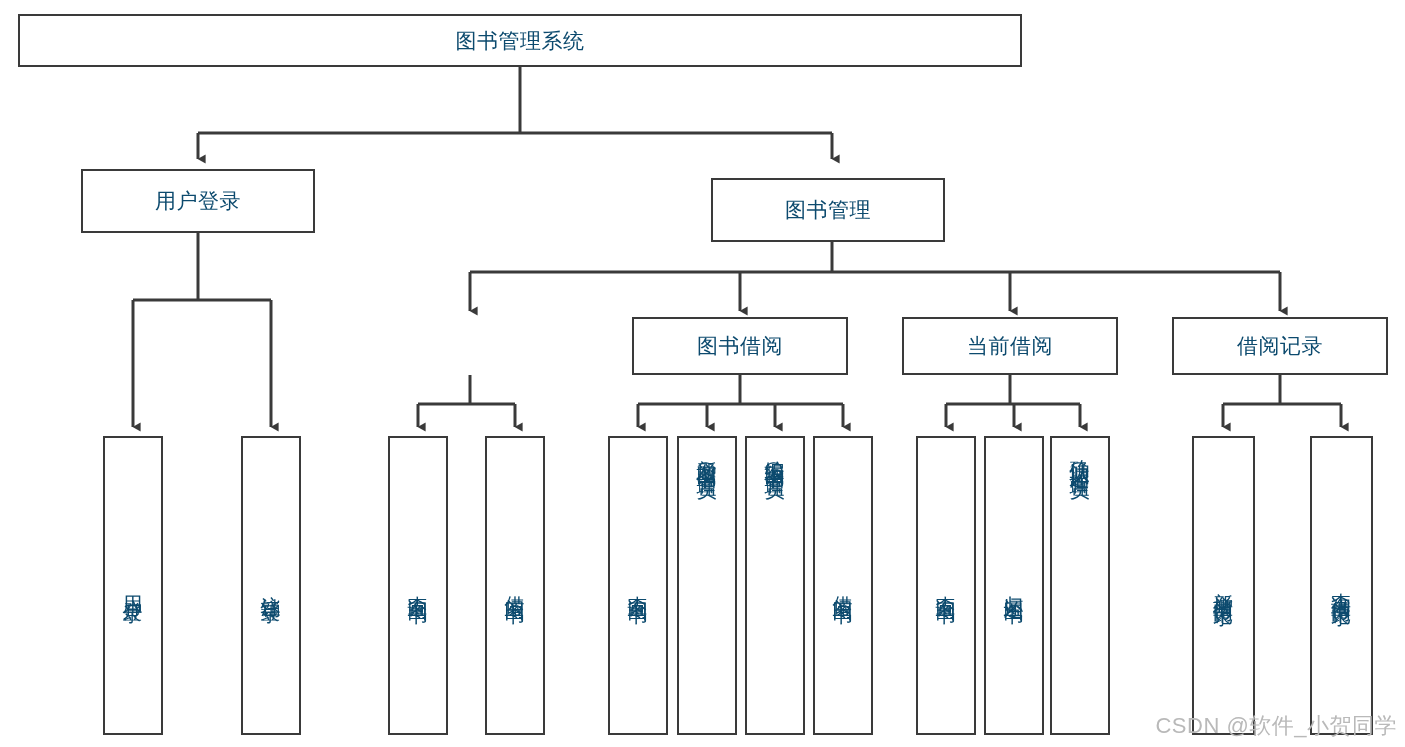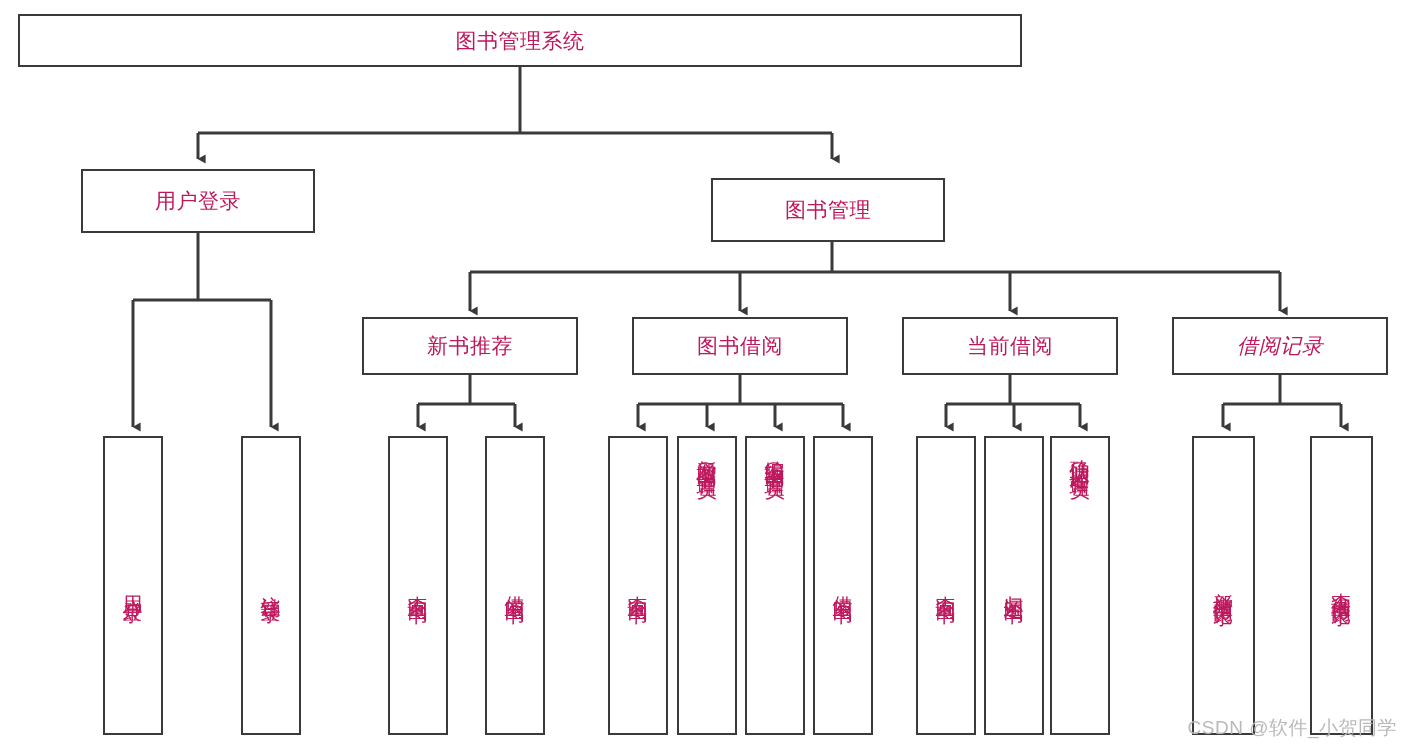--- a/index.html
+++ b/index.html
@@ -28,21 +28,21 @@
     position: absolute;
     box-sizing: border-box;
     border: 2.5px solid #3a3a3a;
     background: #ffffff;
     display: flex;
     align-items: center;
     justify-content: center;
     overflow: hidden;
   }
   .node-label {
-    color: #be185d;
+    color: #0c4a6e;
     font-size: 21px;
     line-height: 1.12;
     letter-spacing: 0.5px;
     white-space: nowrap;
     text-align: center;
   }
   .node-box.vertical {
     align-items: flex-start;
     padding-top: 6px;
   }
@@ -57,21 +57,21 @@
   }
   .node-box.vcenter {
     align-items: center;
     padding-top: 0;
   }
   .watermark {
     position: absolute;
     right: 8px;
     bottom: 6px;
     color: #b9b9b9;
-    font-size: 19px;
+    font-size: 22px;
     letter-spacing: 0.5px;
     white-space: nowrap;
     pointer-events: none;
   }
 </style>
 </head>
 <body>
 
 <div id="canvas">
 
@@ -129,30 +129,27 @@
     <span class="node-label">图书管理系统</span>
   </div>
 
   <div class="node-box" style="left:81px; top:169px; width:234px; height:64px;">
     <span class="node-label">用户登录</span>
   </div>
   <div class="node-box" style="left:711px; top:178px; width:234px; height:64px;">
     <span class="node-label">图书管理</span>
   </div>
 
-  <div class="node-box" style="left:362px; top:317px; width:216px; height:58px;">
-    <span class="node-label">新书推荐</span>
-  </div>
   <div class="node-box" style="left:902px; top:317px; width:216px; height:58px;">
     <span class="node-label">当前借阅</span>
   </div>
   <div class="node-box" style="left:632px; top:317px; width:216px; height:58px;">
     <span class="node-label">图书借阅</span>
   </div>
-  <div class="node-box" style="left:1172px; top:317px; width:216px; height:58px;font-style:italic;">
+  <div class="node-box" style="left:1172px; top:317px; width:216px; height:58px;">
     <span class="node-label">借阅记录</span>
   </div>
 
   <div class="node-box vertical vcenter" style="left:103px; top:436px; width:60px; height:299px;">
     <span class="node-label">用户登录</span>
   </div>
   <div class="node-box vertical vcenter" style="left:241px; top:436px; width:60px; height:299px;">
     <span class="node-label">注销登录</span>
   </div>
 

